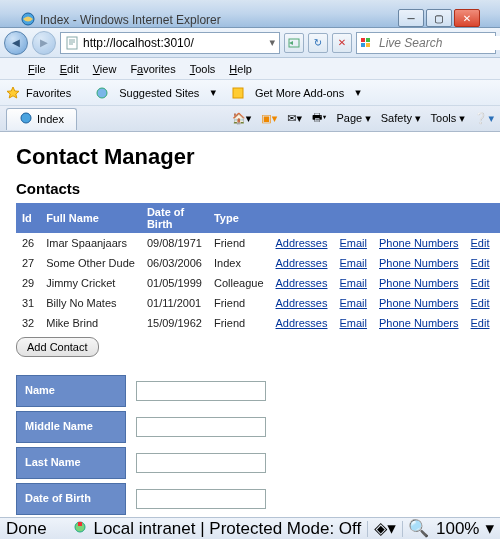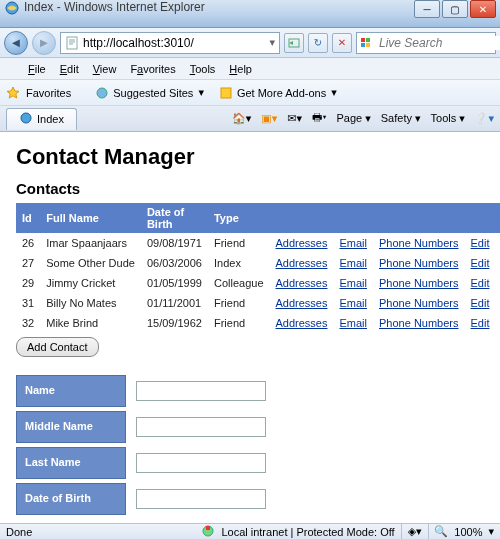--- a/index.html
+++ b/index.html
@@ -1,19 +1,19 @@
 <!DOCTYPE html>
 <html><head>
 <meta charset="utf-8">
 <style>
 * { box-sizing: border-box; margin: 0; padding: 0; }
 body { font-family: "Segoe UI", Tahoma, Arial, sans-serif; font-size: 11px; background: #fff; width: 500px; height: 539px; overflow: hidden; position: relative; }
 
 
-.titlebar { height: 28px; background: linear-gradient(to bottom, #d7e4f2 0%, #c0d5ec 50%, #9fbfe0 100%); display: flex; align-items: flex-start; padding: 0 4px; border-bottom: 1px solid #7a99b8; }
+.titlebar { height: 28px; background: linear-gradient(to bottom, #d7e4f2 0%, #c0d5ec 50%, #9fbfe0 100%); display: flex; align-items: flex-end; padding: 0 20px; border-bottom: 1px solid #7a99b8; }
 .titlebar .ie-icon { width: 16px; height: 16px; margin-right: 4px; display:inline-block; }
 .titlebar .title-text { flex: 1; color: #3a3a3a; font-size: 12px; }
 .win-btns { display: flex; gap: 2px; }
 .win-btn { width: 26px; height: 18px; border: 1px solid #6a87a5; background: linear-gradient(#eaf1fa,#cfe0f2); border-radius: 2px; display:flex; align-items:center; justify-content:center; font-size:10px; }
 .win-btn.close { background: linear-gradient(#f08c7a,#d9462e); color:#fff; border-color:#b0301a; }
 
 
 .navbar { height: 30px; background: linear-gradient(#eef4fb,#dbe7f5); display:flex; align-items:center; padding: 0 4px; gap:4px; border-bottom:1px solid #b5c7da; }
 .nav-arrow { width: 24px; height: 24px; border-radius: 50%; background: radial-gradient(circle at 35% 30%, #cfe3f7, #6ea3d8); border:1px solid #5a85b0; display:flex; align-items:center; justify-content:center; color:#30547a; font-size:13px; }
 .nav-arrow.fwd { opacity:.5; }
@@ -25,21 +25,21 @@
 .search-box input { flex:1; border:none; outline:none; font-style:italic; color:#888; font-size:12px; }
 
 
 .menubar { height: 22px; background:#eef3fa; display:flex; align-items:center; padding:0 22px; gap:2px; border-bottom:1px solid #cdd9e7; }
 .menubar .mi { padding:2px 6px; cursor:default; }
 .menubar .mi u { text-decoration: underline; }
 
 
 .favbar { height:26px; background:linear-gradient(#f4f8fd,#e6eef8); display:flex; align-items:center; padding:0 6px; gap:6px; border-bottom:1px solid #cdd9e7; }
 .favbar .star { width:14px; height:14px; display:inline-block; }
-.favlink { display:flex; align-items:center; gap:5px; padding:1px 4px; border:1px solid transparent; }
+.favlink { display:flex; align-items:center; gap:11px; padding:1px 4px; border:1px solid transparent; }
 
 
 .tabbar { height:26px; background:linear-gradient(#e8eef7,#d8e2ef); display:flex; align-items:center; padding:0 6px; border-bottom:1px solid #aab9cb; }
 .tab { height:22px; background:linear-gradient(#fefefe,#eaf0f8); border:1px solid #9fb2c8; border-bottom:none; border-radius:3px 3px 0 0; padding:0 12px; display:flex; align-items:center; gap:4px; }
 .tb-menu { margin-left:auto; display:flex; gap:10px; align-items:center; font-size:11px; }
 .tb-menu span { white-space:nowrap; }
 
 
 .content { position:absolute; top:132px; left:0; right:0; bottom:22px; overflow:auto; padding:12px 16px; background:#fff; }
 .content::-webkit-scrollbar { width:16px; }
@@ -56,21 +56,21 @@
 .btn { background:linear-gradient(#f6f6f6,#e2e2e2); border:1px solid #888; border-radius:9px; padding:3px 10px; font-size:11px; margin-top:4px; }
 
 
 .form { margin-top:18px; }
 .form-row { display:flex; margin-bottom:4px; }
 .form-label { width:110px; background:#6a8cc9; color:#fff; font-weight:bold; padding:8px 8px; border:1px solid #4b6fa8; }
 .form-field { padding:6px 10px; display:flex; align-items:center; }
 .form-field input[type=text] { width:130px; height:20px; border:1px solid #9aa; padding:1px 3px; font-size:11px; }
 
 
-.statusbar { position:absolute; bottom:0; left:0; right:0; height:16px; background:linear-gradient(#eef3fa,#dde6f2); border-top:1px solid #b5c3d4; display:flex; align-items:center; padding:0 6px; font-size:11px; gap:10px; }
+.statusbar { position:absolute; bottom:0; left:0; right:0; height:22px; background:linear-gradient(#eef3fa,#dde6f2); border-top:1px solid #b5c3d4; display:flex; align-items:center; padding:0 6px; font-size:17px; gap:10px; }
 .status-sep { width:1px; height:16px; background:#b5c3d4; }
 .status-right { margin-left:auto; display:flex; align-items:center; gap:6px; }
 
 .ico-svg { display:inline-block; vertical-align:middle; }
 </style>
 </head>
 <body>
 
 <div class="titlebar">
   <span class="ie-icon">

